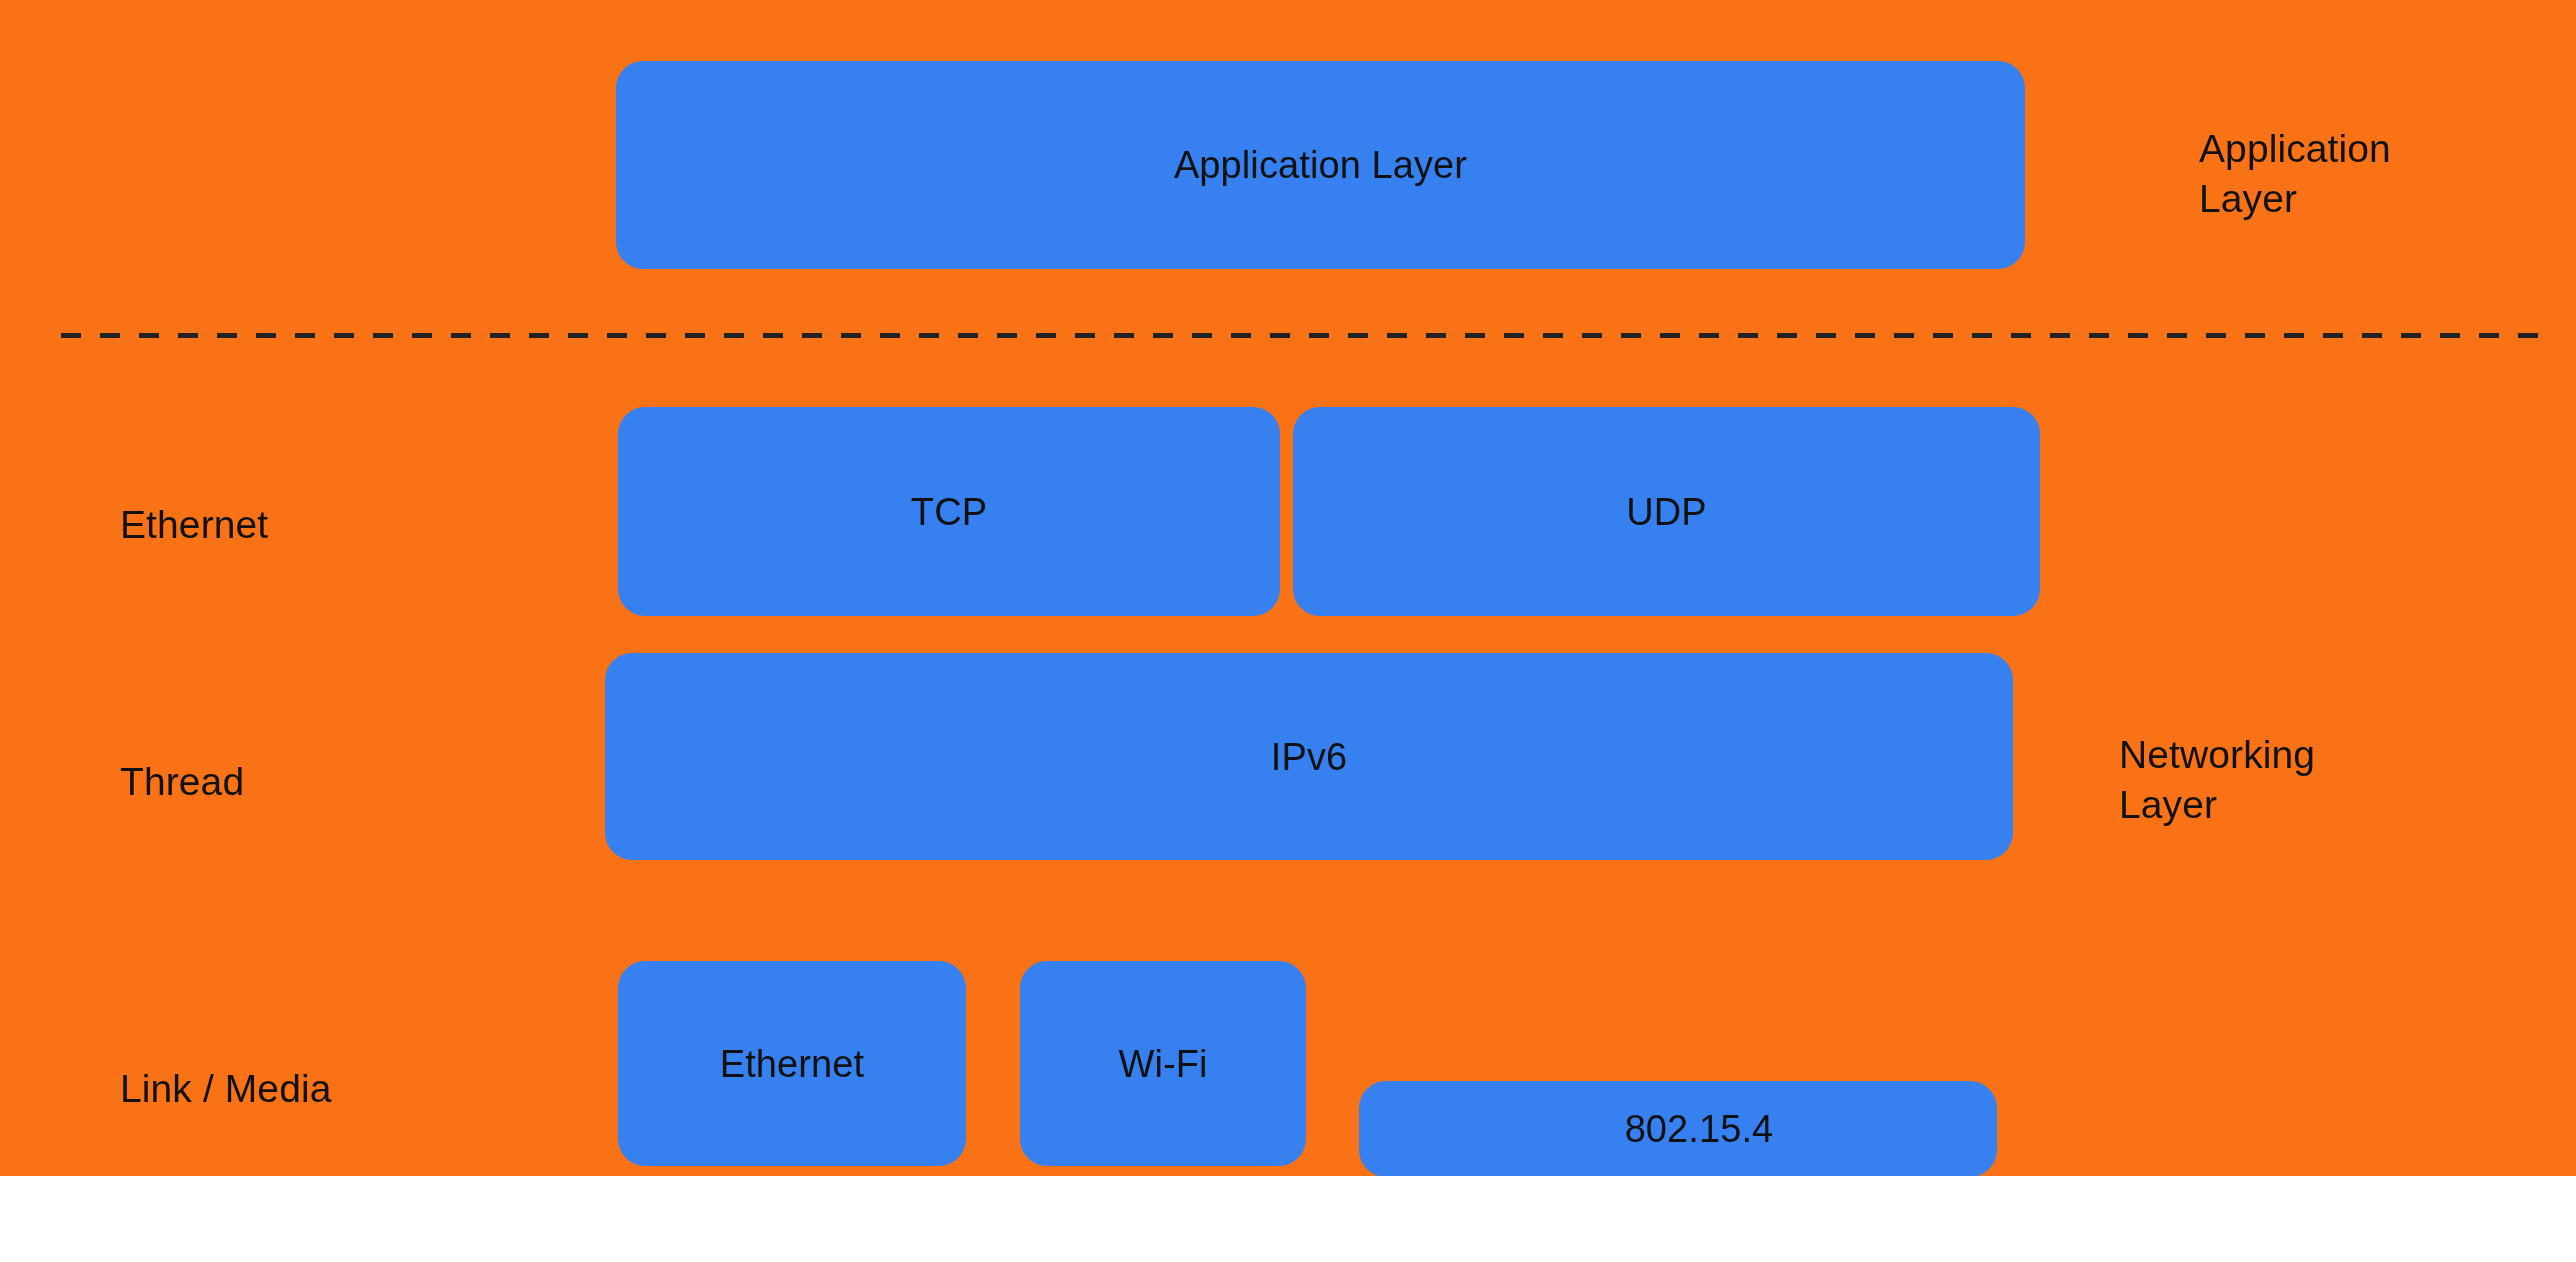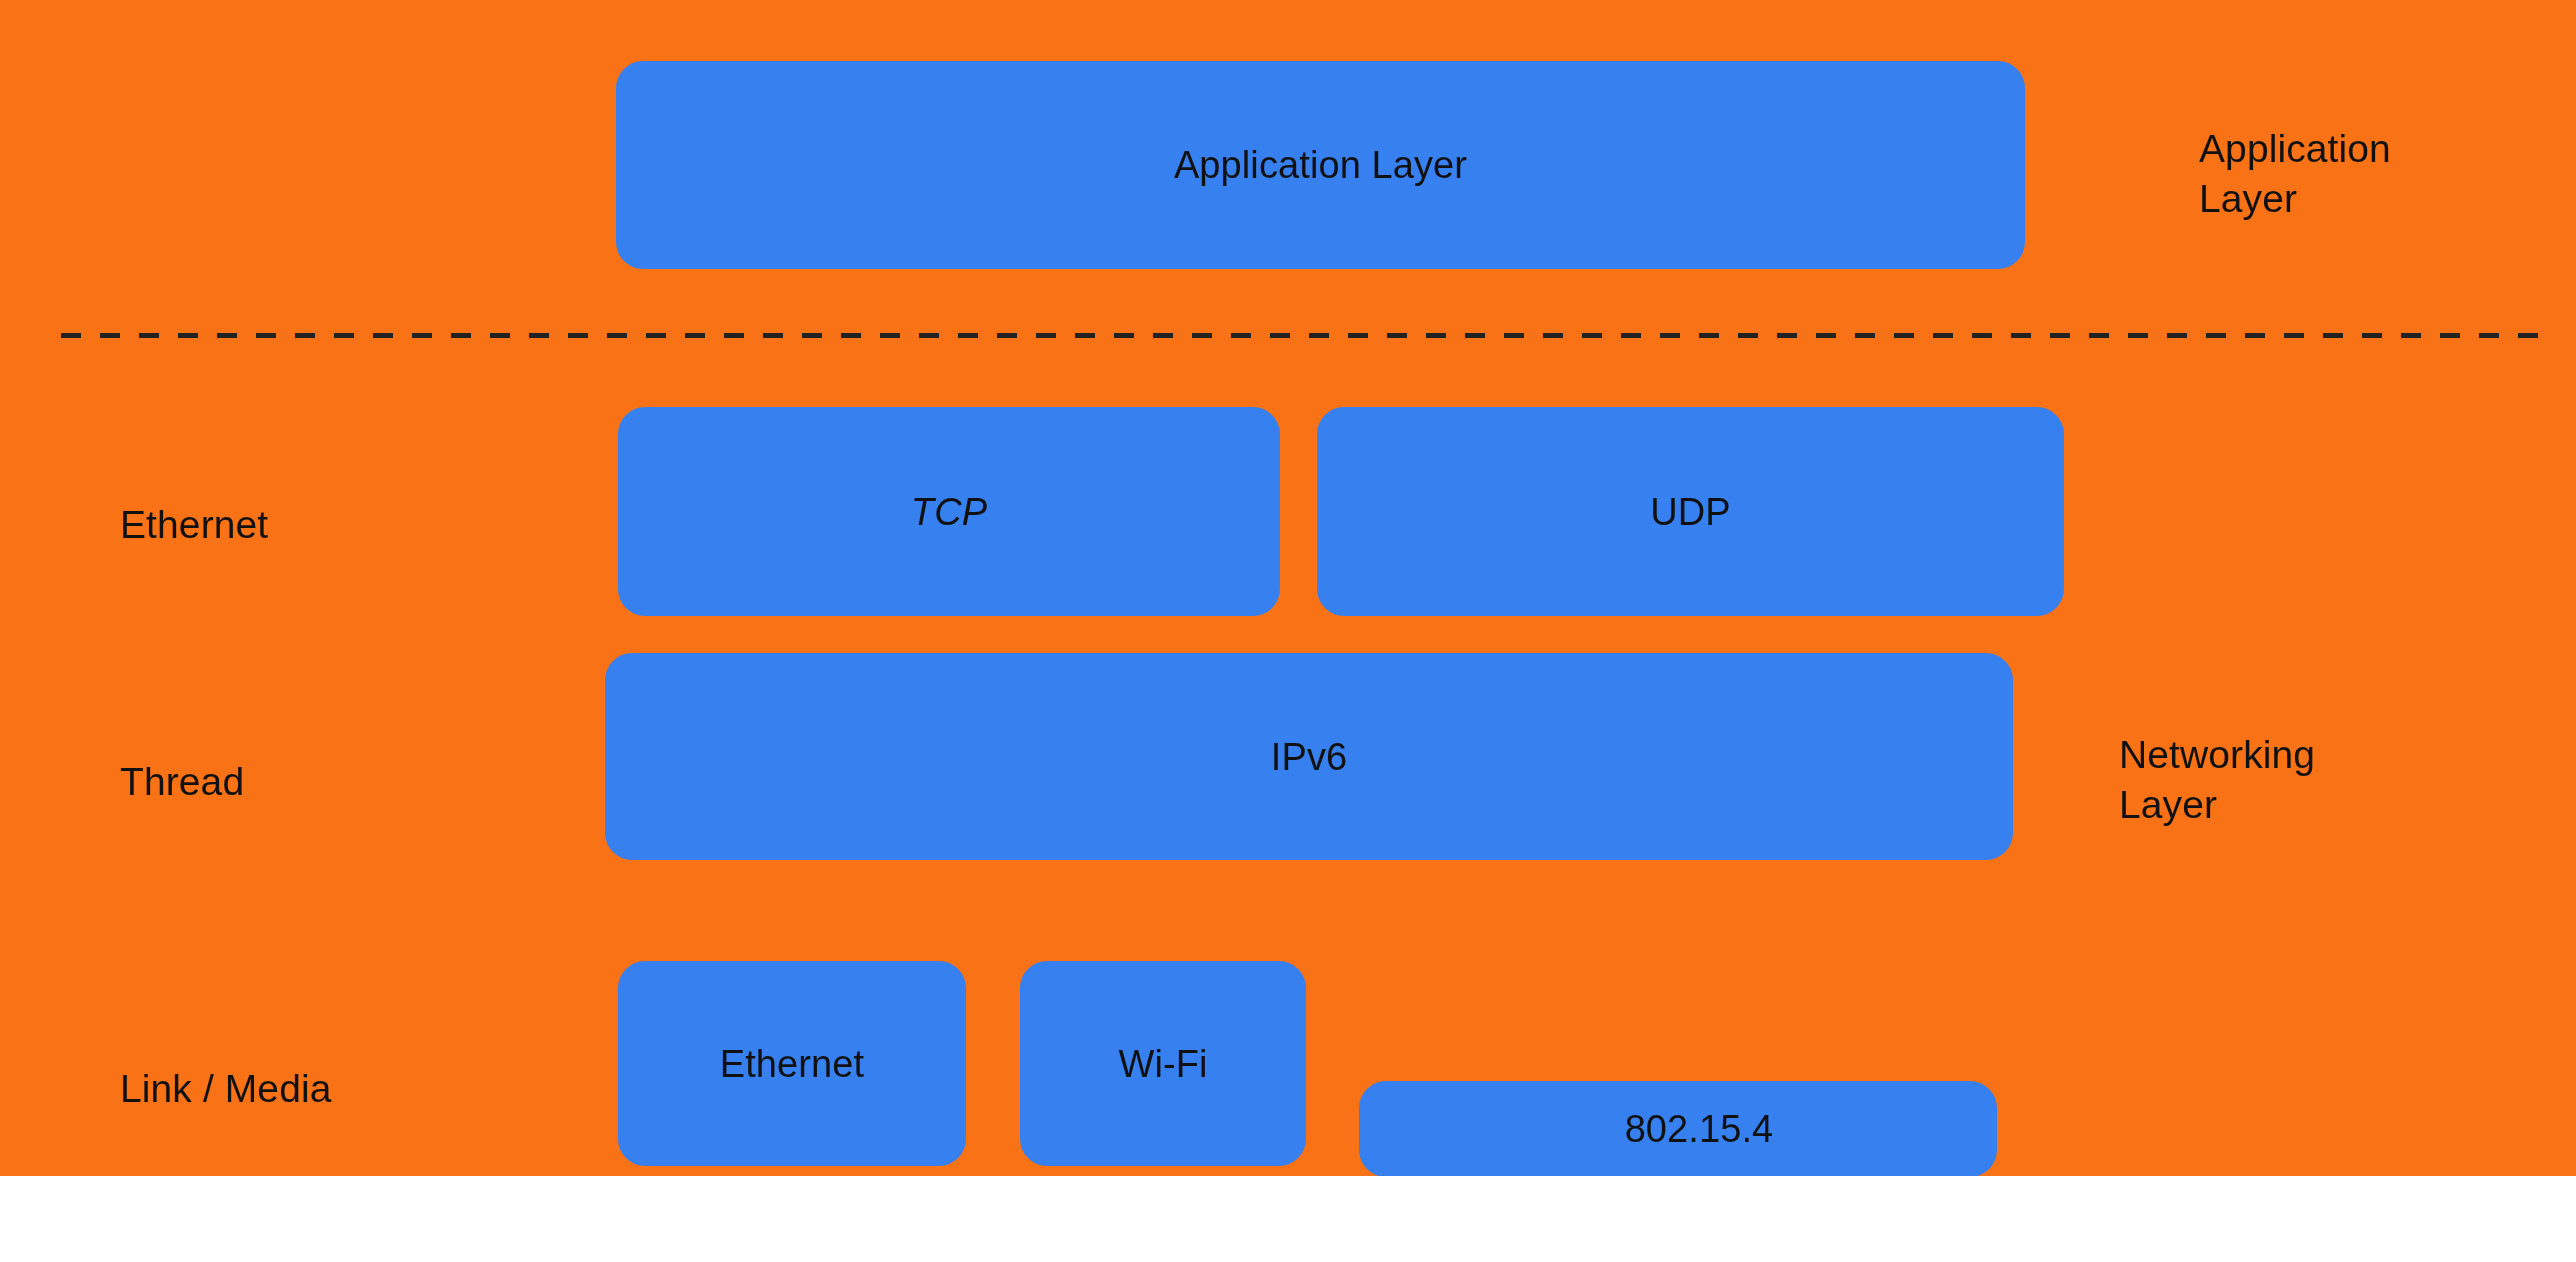--- a/index.html
+++ b/index.html
@@ -32,22 +32,22 @@
   .box-label {
     color: #111111;
     font-size: 38px;
     font-weight: 400;
     line-height: 1;
     letter-spacing: 0.1px;
     white-space: nowrap;
   }
 
   #box-application { left: 616px; top: 61px;  width: 1409px; height: 208px; }
-  #box-tcp         { left: 618px; top: 407px;  width: 662px; height: 209px; font-style: italic; }
-  #box-udp         { left: 1293px; top: 407px;  width: 747px; height: 209px; margin-left: 24px; }
+  #box-tcp         { left: 618px; top: 407px;  width: 662px; height: 209px; }
+  #box-udp         { left: 1293px; top: 407px;  width: 747px; height: 209px; }
   #box-ipv6        { left: 605px; top: 653px; width: 1408px; height: 207px; }
   #box-ethernet    { left: 618px; top: 961px; width: 348px;  height: 205px; }
   #box-wifi        { left: 1020px; top: 961px; width: 286px;  height: 205px; }
   #box-thread      { left: 1353px; top: 956px; width: 643px; height: 95px; }
   #box-802154      { left: 1359px; top: 1081px; width: 638px; height: 96px; padding-left: 42px; }
 
   
   #divider {
     position: absolute;
     left: 61px;

